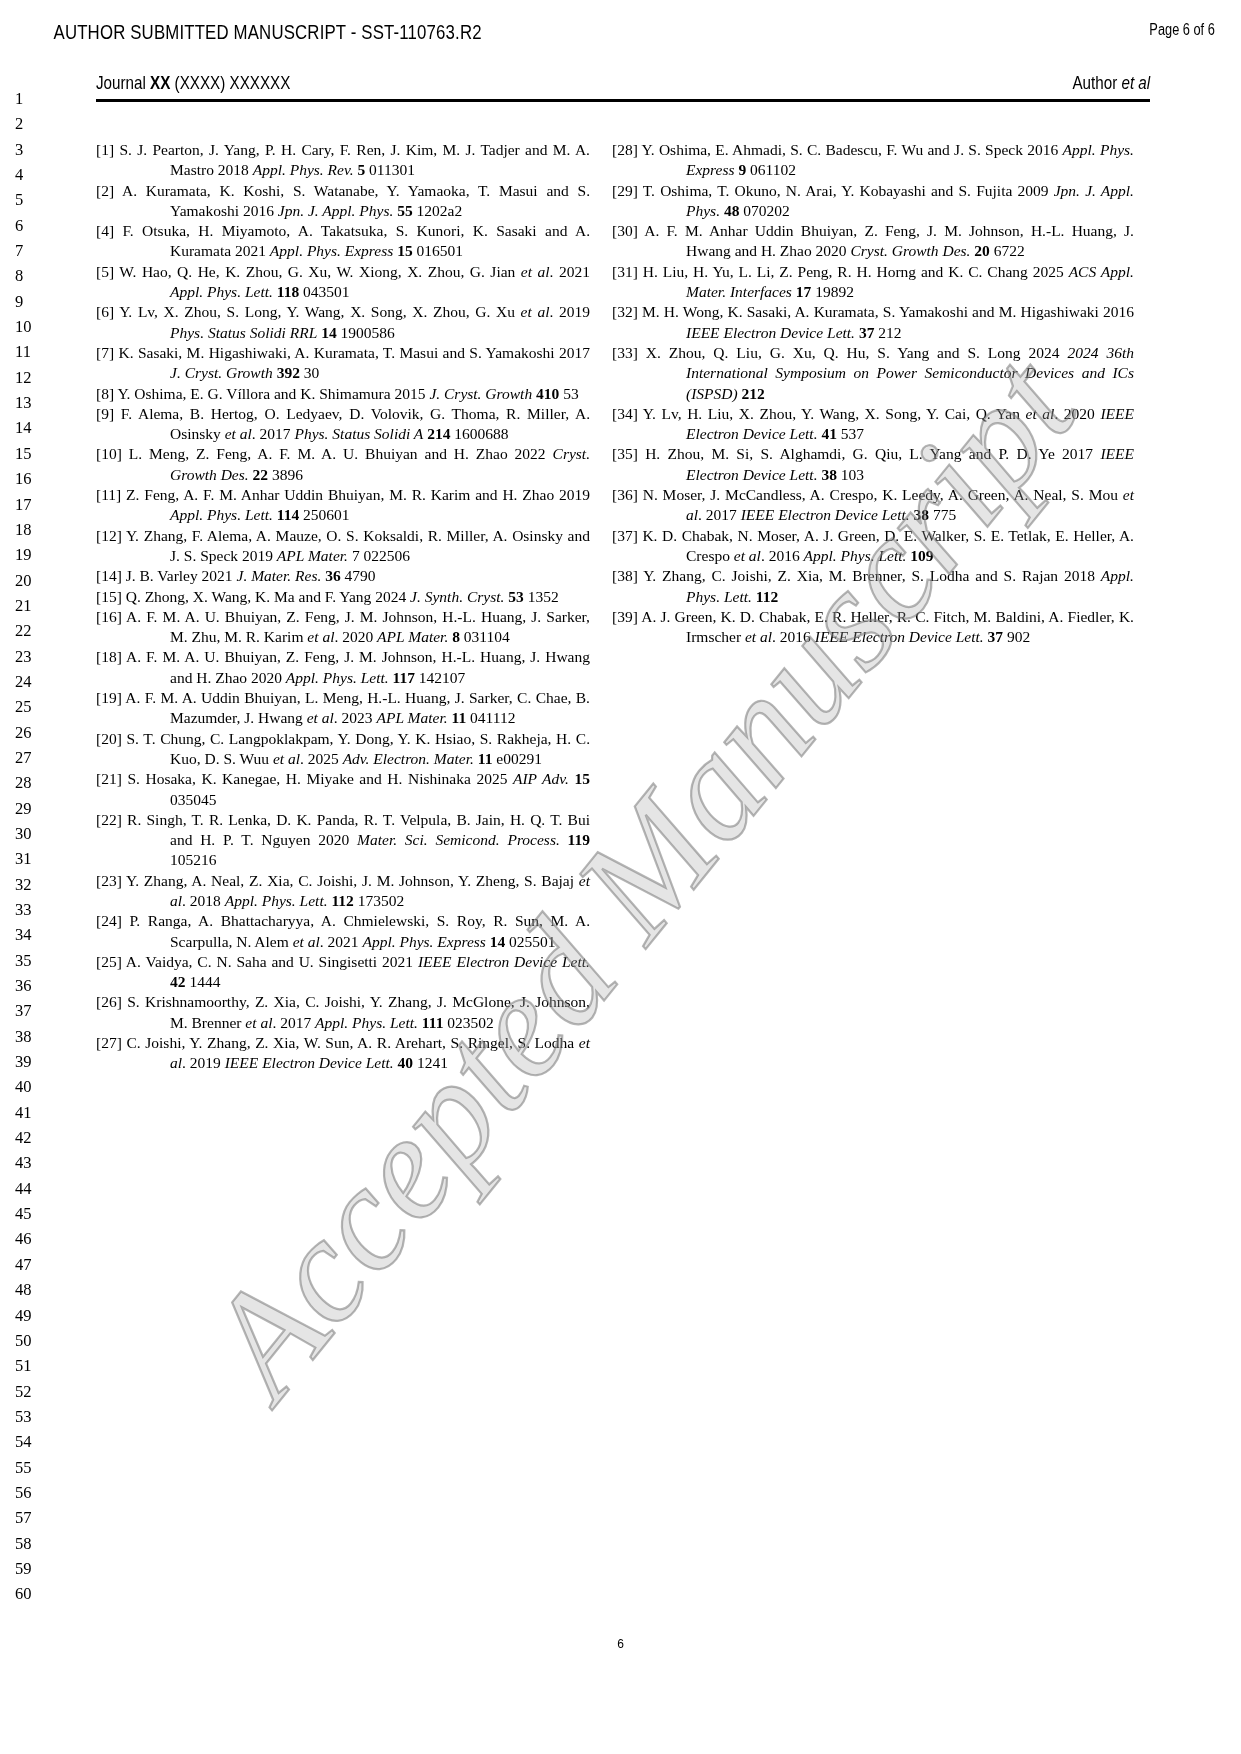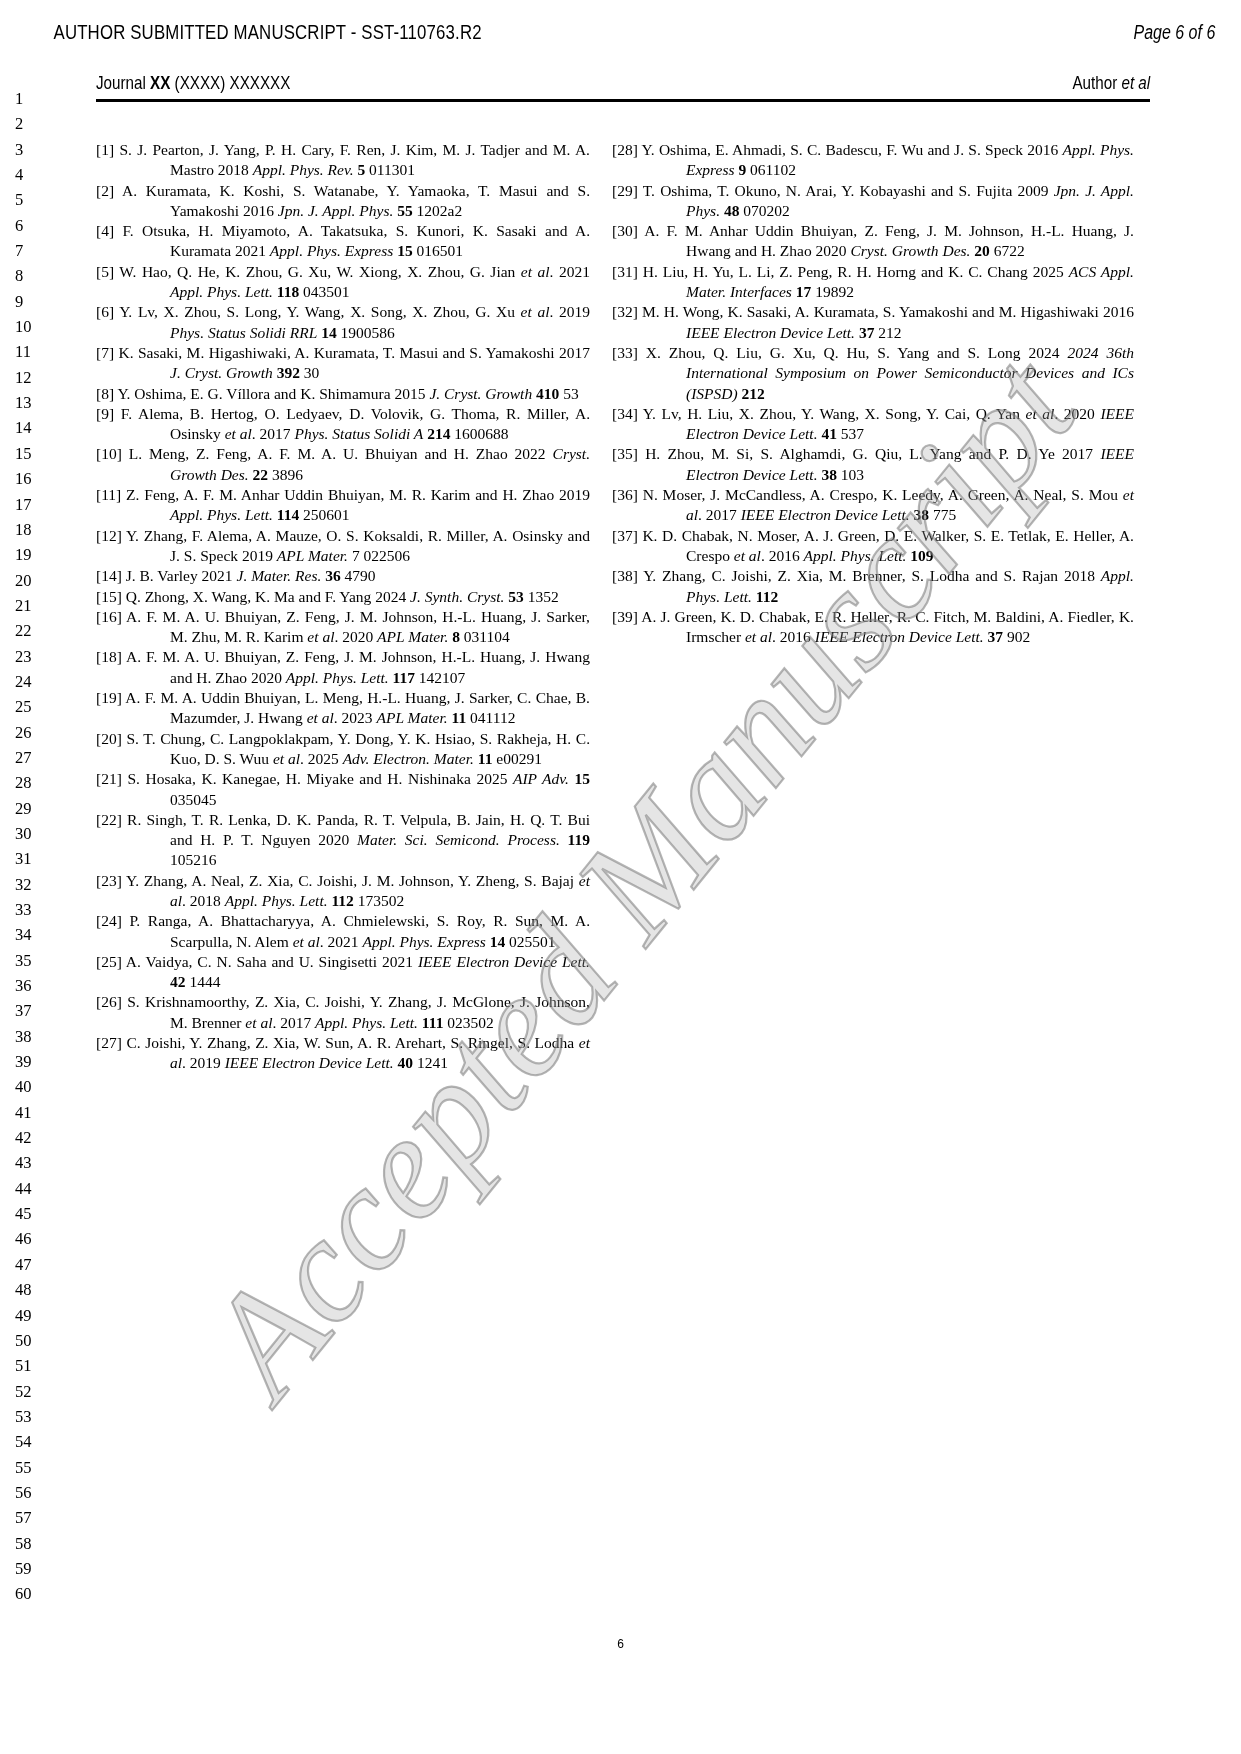--- a/index.html
+++ b/index.html
@@ -19,22 +19,21 @@
   .cond.o-left   { transform-origin: 0 50%; }
   .cond.o-right  { transform-origin: 100% 50%; }
   .cond.o-center { transform-origin: 50% 50%; }
 
   #top-center {
     position: absolute; top: 20px; left: 0; width: 100%;
     font-size: 21px; letter-spacing: 0.2px;
   }
   #page-indicator {
     position: absolute; top: 21px; right: 26px;
-    font-size: 20px;
-    font-style: italic;
+    font-size: 16px;
   }
   #journal-row {
     position: absolute; top: 72px; left: 96px; width: 1054px;
     display: flex; justify-content: space-between; align-items: flex-end;
     font-size: 19px;
     gap: 16px;
   }
   #header-rule {
     position: absolute; top: 99px; left: 96px; width: 1054px; height: 3px;
     background: #000;

